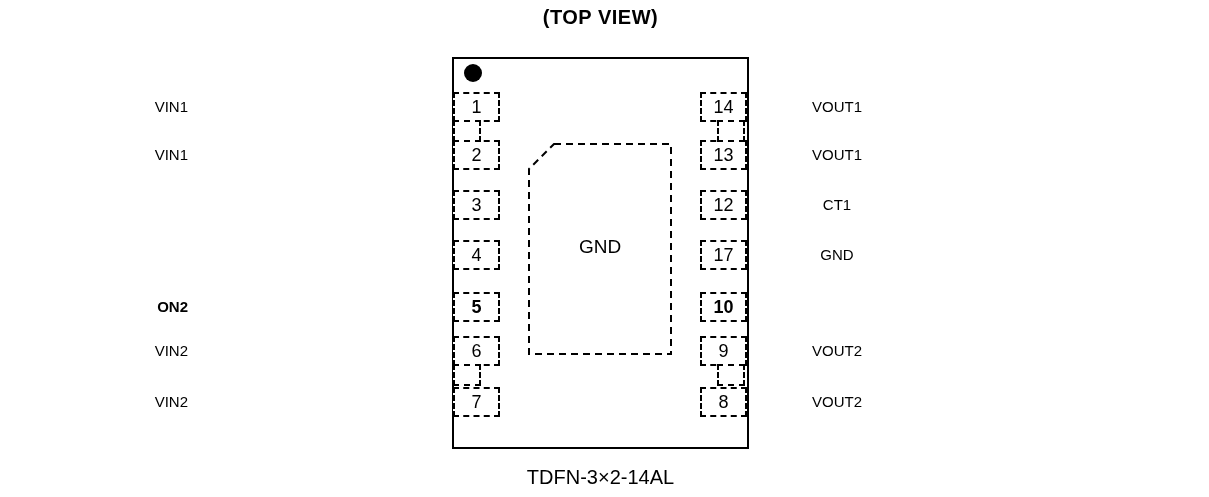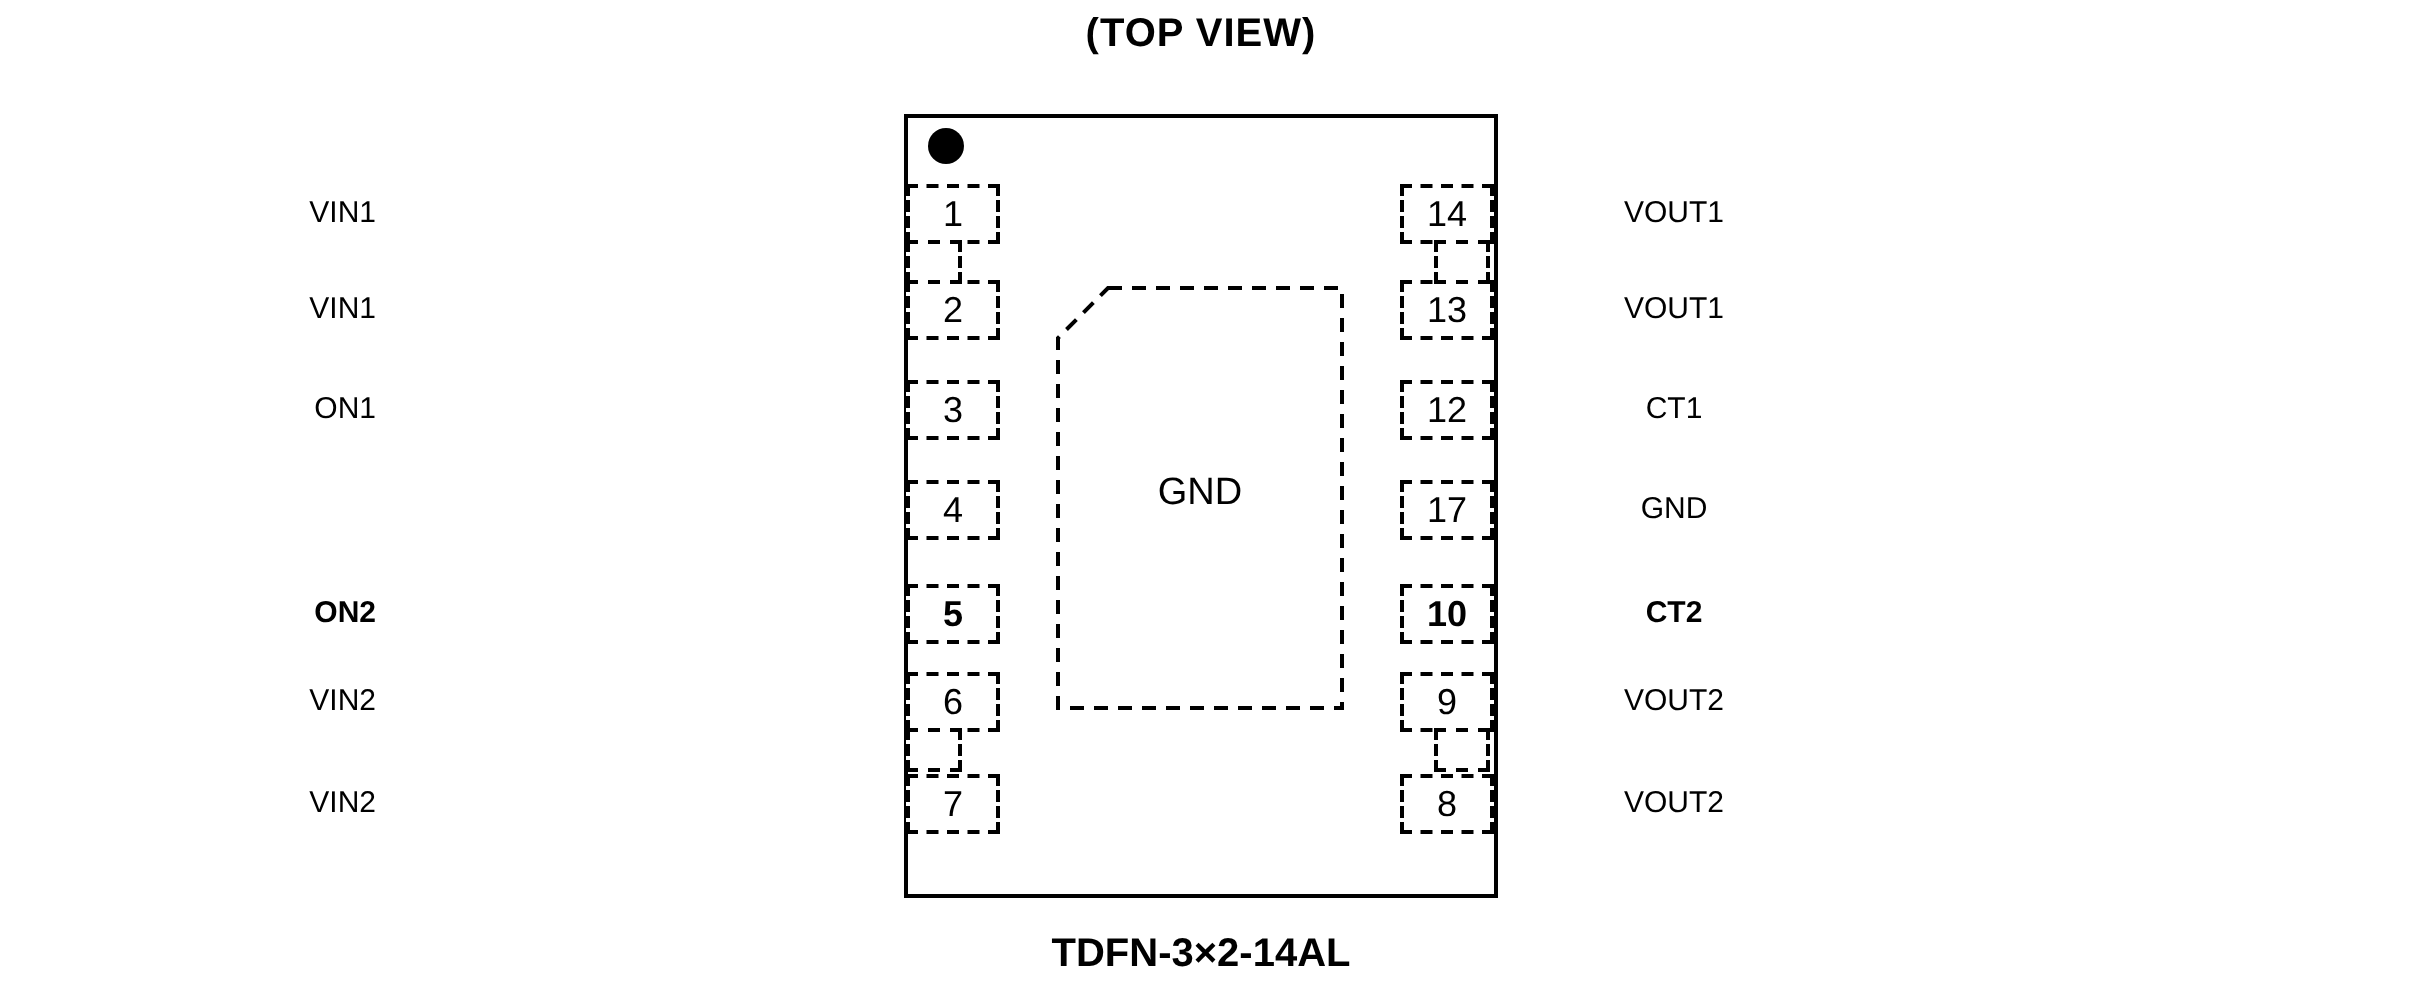--- a/index.html
+++ b/index.html
@@ -102,36 +102,35 @@
     text-align: center;
     font-size: 19px;
   }
   .bottom-label {
     position: absolute;
     left: 452px;
     top: 466px;
     width: 297px;
     text-align: center;
     font-size: 20px;
-    font-weight: bold;
+    font-weight: normal;
   }
 </style>
 </head>
 <body>
 
 <div class="canvas">
 
   <div class="title">(TOP VIEW)</div>
 
   <div class="package"></div>
   <div class="pin1dot"></div>
 
   <div class="lblL r0">VIN1</div>
   <div class="lblL r1">VIN1</div>
-  <div class="lblL r2">ON1</div>
   <div class="lblL r4">ON2</div>
   <div class="lblL r5">VIN2</div>
   <div class="lblL r6">VIN2</div>
 
   <div class="pinL r0">1</div>
   <div class="pinL r1">2</div>
   <div class="pinL r2">3</div>
   <div class="pinL r3">4</div>
   <div class="pinL r4">5</div>
   <div class="pinL r5">6</div>
@@ -142,21 +141,20 @@
   <div class="pinR r2">12</div>
   <div class="pinR r3">17</div>
   <div class="pinR r4">10</div>
   <div class="pinR r5">9</div>
   <div class="pinR r6">8</div>
 
   <div class="lblR r0">VOUT1</div>
   <div class="lblR r1">VOUT1</div>
   <div class="lblR r2">CT1</div>
   <div class="lblR r3">GND</div>
-  <div class="lblR r4">CT2</div>
   <div class="lblR r5">VOUT2</div>
   <div class="lblR r6">VOUT2</div>
 
   <div class="subpad sp-lt"></div>
   <div class="subpad sp-lb"></div>
   <div class="subpad sp-rt"></div>
   <div class="subpad sp-rb"></div>
 
   <div class="centerpad">
     <svg width="144" height="212" viewBox="0 0 144 212" xmlns="http://www.w3.org/2000/svg">

